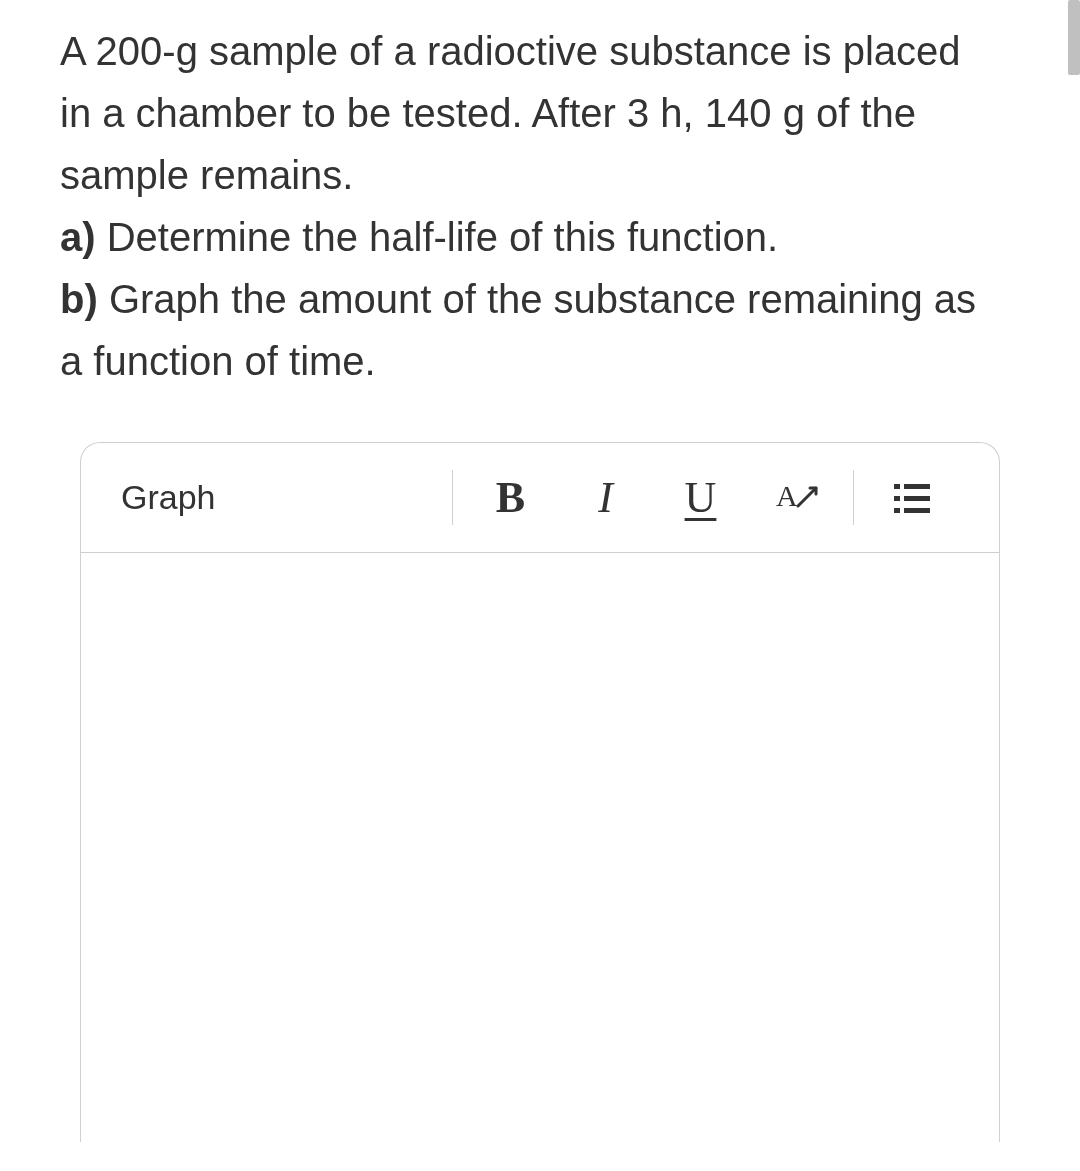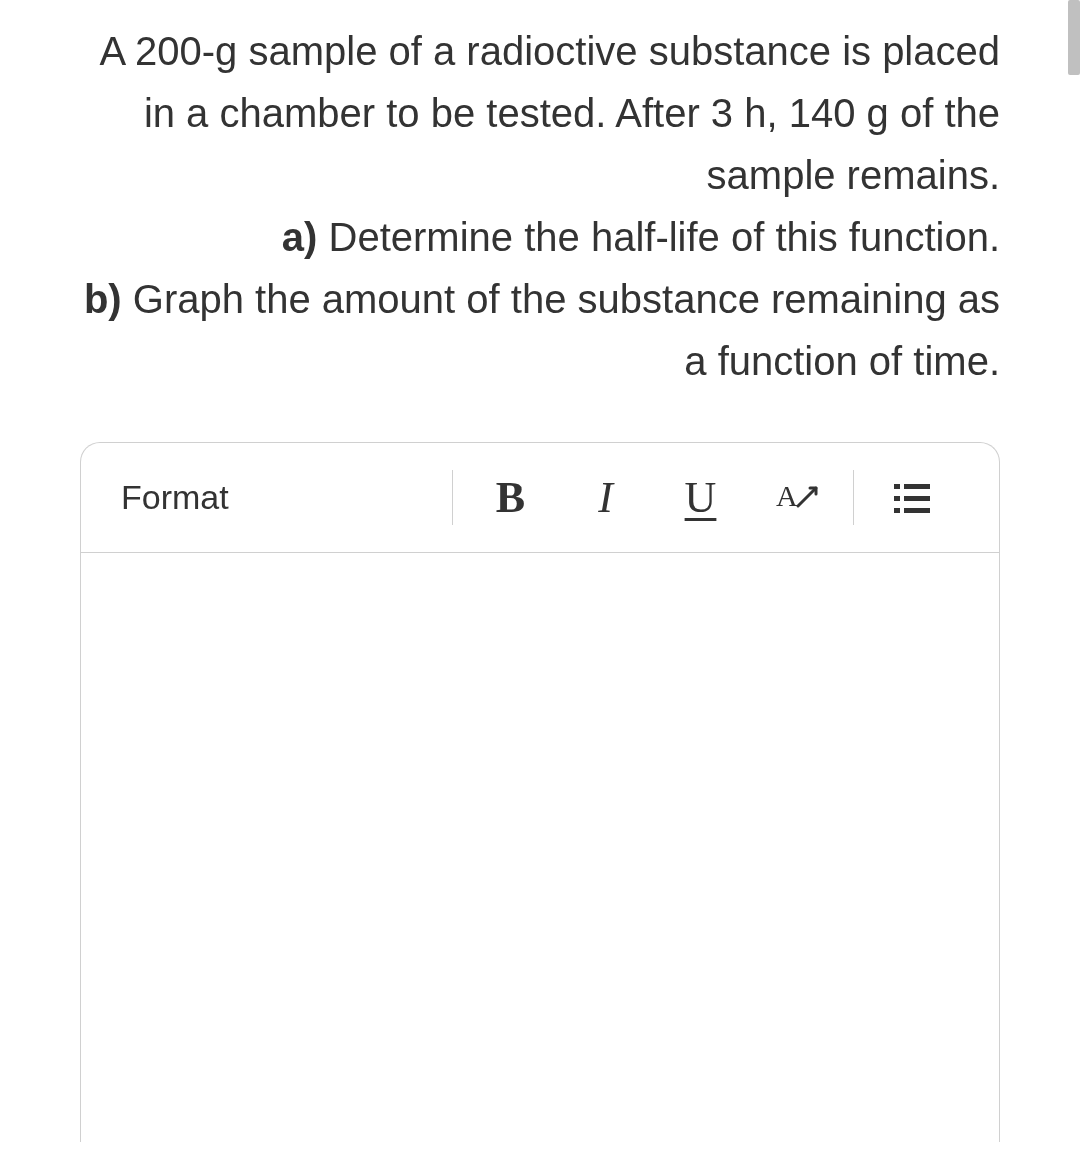--- a/index.html
+++ b/index.html
@@ -14,21 +14,20 @@
       height: 1171px;
       position: relative;
       padding: 20px 60px 0 60px;
     }
     .question-text {
       font-size: 40px;
       line-height: 1.55;
       color: #333333;
       margin-bottom: 50px;
       padding-right: 20px;
-      text-align: right;
     }
     .question-text .label {
       font-weight: 600;
     }
     .scrollbar-track {
       position: absolute;
       right: 0;
       top: 0;
       width: 12px;
       height: 75px;
@@ -115,21 +114,21 @@
 <div class="scrollbar-track"></div>
 
 <div class="question-text">
   <span>A 200-g sample of a radioctive substance is placed in a chamber to be tested. After 3 h, 140 g of the sample remains.</span><br>
   <span class="label">a)</span><span> Determine the half-life of this function.</span><br>
   <span class="label">b)</span><span> Graph the amount of the substance remaining as a function of time.</span>
 </div>
 
 <div class="editor-container">
   <div class="toolbar">
-    <span class="format-label">Format</span>
+    <span class="format-label">Graph</span>
     <div class="toolbar-spacer"></div>
     <div class="toolbar-buttons">
       <div class="toolbar-divider"></div>
       <div class="toolbar-btn bold-btn">B</div>
       <div class="toolbar-btn italic-btn">I</div>
       <div class="toolbar-btn underline-btn">U</div>
       <div class="toolbar-btn clear-format-btn">
         <svg viewBox="0 0 48 48">
           <text x="4" y="32" font-size="30" font-family="Georgia, serif" fill="#333333" font-weight="500">A</text>
           <path d="M 26 32 L 44 14" stroke="#333333" stroke-width="3" fill="none" stroke-linecap="round"></path>

